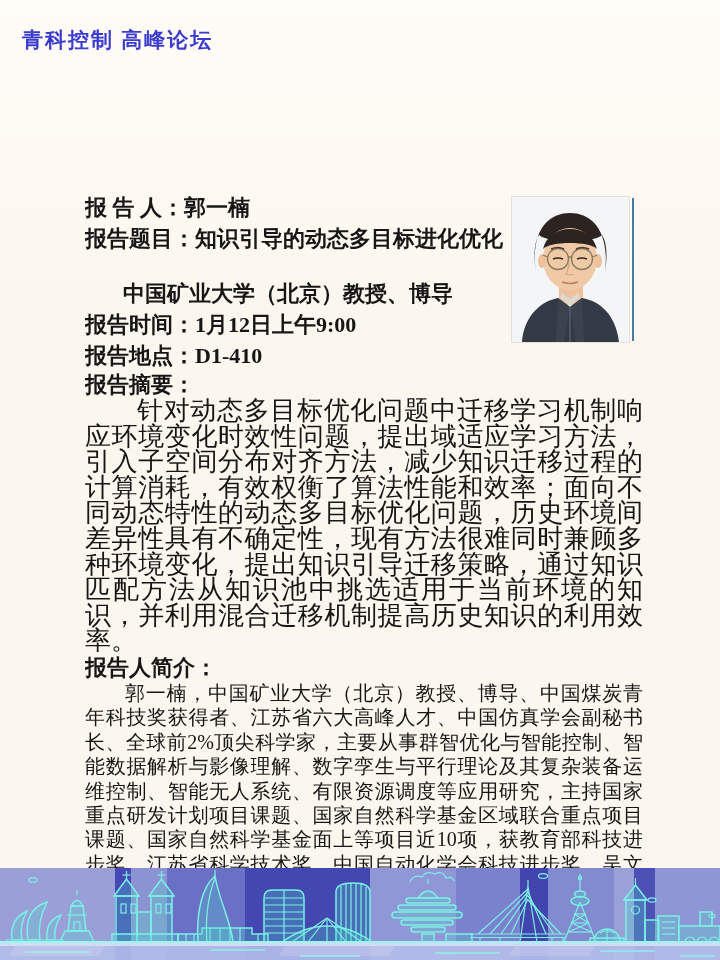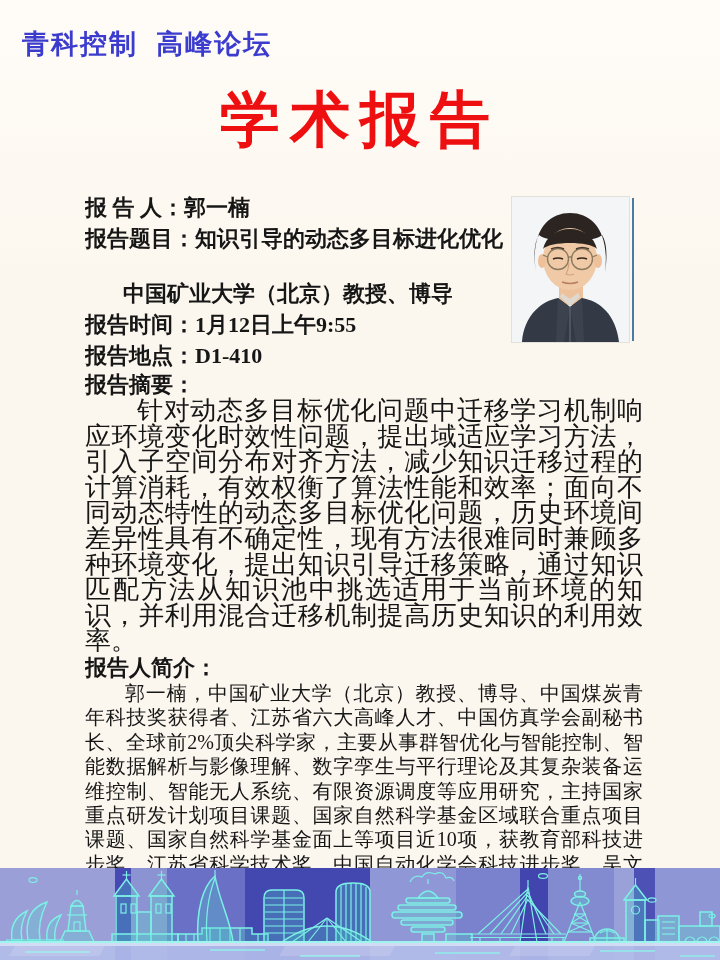--- a/index.html
+++ b/index.html
@@ -19,24 +19,23 @@
   .page{
     position:relative;
     width:720px;height:960px;
     margin:0 auto;
     background:linear-gradient(180deg,#fffcf8 0%,var(--page-background) 30%);
     overflow:hidden;
     color:var(--body-text);
   }
   .forum-header{
     position:absolute;left:22px;top:26px;
-    font-size:27px;font-weight:bold;
+    font-size:21px;font-weight:bold;
     letter-spacing:2px;
     color:var(--forum-title-blue);
-    font-family:Liberation Mono, monospace;
   }
   .main-title{
     position:absolute;left:0;right:0;top:80px;
     margin:0;
     text-align:center;
     font-size:60px;font-weight:bold;
     letter-spacing:10px;
     color:var(--main-title-red);
   }
   .content{
@@ -85,27 +84,26 @@
   .neon-line{stroke:var(--skyline-neon);stroke-width:1.2;fill:none;}
   .neon-fill{fill:rgba(60,200,195,0.55);stroke:var(--skyline-neon);stroke-width:1;}
 </style>
 </head>
 <body>
 
 <div class="page">
 
   <div class="forum-header">青科控制 高峰论坛</div>
 
-  <h1 class="main-title">学术报告</h1>
 
   <div class="content">
     <div class="info-line"><span>报 告 人：</span><span>郭一楠</span></div>
     <div class="info-line"><span>报告题目：</span><span>知识引导的动态多目标进化优化</span></div>
     <div class="info-line affiliation">中国矿业大学（北京）教授、博导</div>
-    <div class="info-line"><span>报告时间：</span><span>1月12日上午9:55</span></div>
+    <div class="info-line"><span>报告时间：</span><span>1月12日上午9:00</span></div>
     <div class="info-line"><span>报告地点：</span><span>D1-410</span></div>
     <div class="section-heading">报告摘要：</div>
     <p class="abstract-body">针对动态多目标优化问题中迁移学习机制响应环境变化时效性问题，提出域适应学习方法，引入子空间分布对齐方法，减少知识迁移过程的计算消耗，有效权衡了算法性能和效率；面向不同动态特性的动态多目标优化问题，历史环境间差异性具有不确定性，现有方法很难同时兼顾多种环境变化，提出知识引导迁移策略，通过知识匹配方法从知识池中挑选适用于当前环境的知识，并利用混合迁移机制提高历史知识的利用效率。</p>
     <div class="section-heading">报告人简介：</div>
     <p class="bio-body">郭一楠，中国矿业大学（北京）教授、博导、中国煤炭青年科技奖获得者、江苏省六大高峰人才、中国仿真学会副秘书长、全球前2%顶尖科学家，主要从事群智优化与智能控制、智能数据解析与影像理解、数字孪生与平行理论及其复杂装备运维控制、智能无人系统、有限资源调度等应用研究，主持国家重点研发计划项目课题、国家自然科学基金区域联合重点项目课题、国家自然科学基金面上等项目近10项，获教育部科技进步奖、江苏省科学技术奖、中国自动化学会科技进步奖、吴文俊人工智能科学技术奖多项，以第一/通讯作者在IEEE/IFAC汇刊等权威期刊发表学术论文50余篇，授权发明专利30余项，担任SWEVO、ESWA等中科院一区期刊副编。</p>
   </div>
 
   <div class="photo-wrap">
     <svg viewBox="0 0 117 145">
       <rect x="0" y="0" width="117" height="145" fill="#f3f5f7"></rect>

